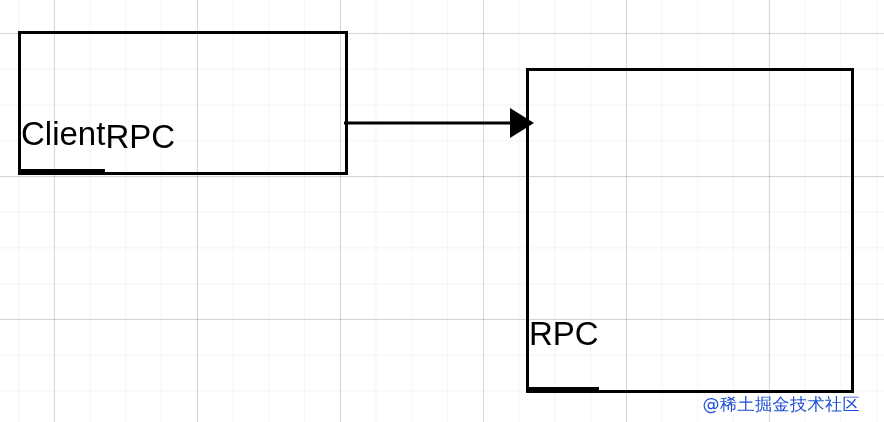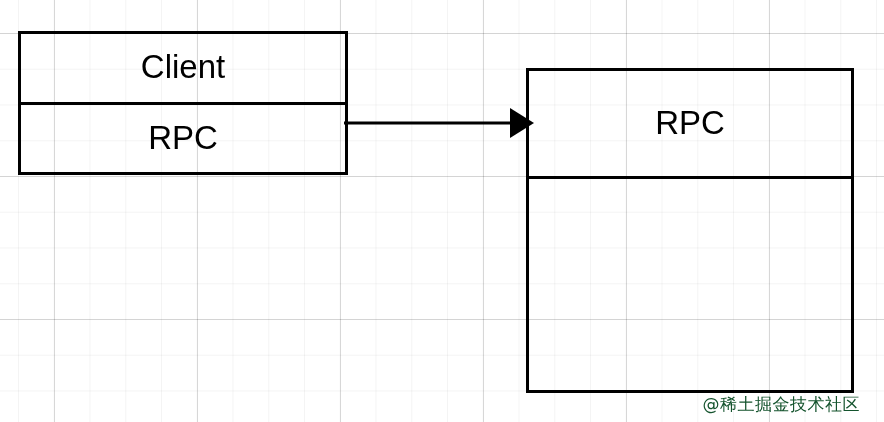--- a/index.html
+++ b/index.html
@@ -37,21 +37,22 @@
     pointer-events: none;
   }
 
   
   .node {
     position: absolute;
     box-sizing: border-box;
     border: 3px solid #000000;
     background: transparent;
     display: flex;
-    flex-direction: column;
+    flex-direction: row;
+    align-items: flex-end;
   }
   .node-cell {
     box-sizing: border-box;
     display: flex;
     align-items: center;
     justify-content: center;
     text-align: center;
     color: #000000;
     font-weight: 400;
     line-height: 1.12;
@@ -102,21 +103,21 @@
     height: 48px;
     overflow: visible;
   }
 
   
   #watermark {
     position: absolute;
     right: 24px;
     bottom: 6px;
     font-size: 17px;
-    color: #14532d;
+    color: #1d4ed8;
     letter-spacing: 0.5px;
     font-family: "DejaVu Sans", sans-serif;
     white-space: nowrap;
     user-select: none;
   }
 </style>
 </head>
 <body>
 
 <div id="canvas">

